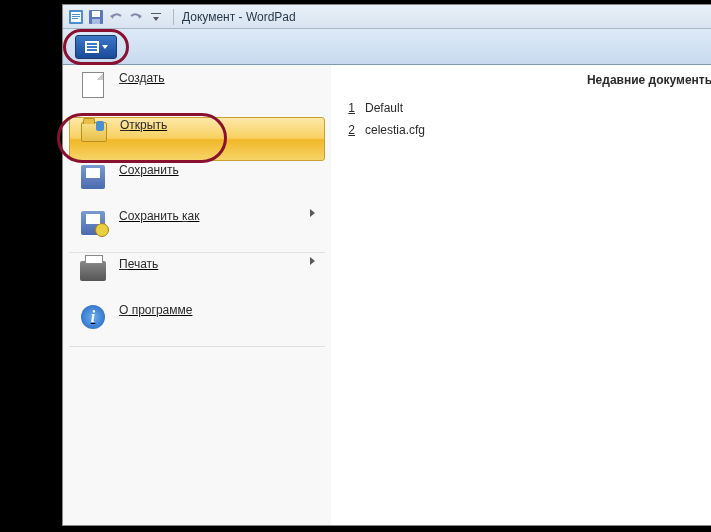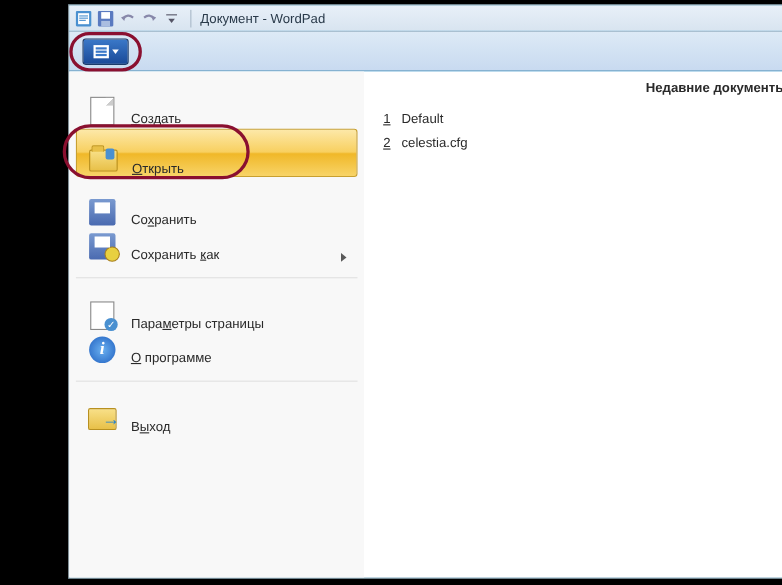--- a/index.html
+++ b/index.html
@@ -22,21 +22,21 @@
     .file-btn { width: 42px; height: 24px; background: linear-gradient(#3a78c8, #1a4a98); border: 1px solid #1a3a68; border-radius: 3px; display: flex; align-items: center; justify-content: center; gap: 3px; cursor: pointer; }
     .file-btn-icon { width: 14px; height: 12px; background: #fff; position: relative; }
     .file-btn-icon::before { content: ''; position: absolute; left: 2px; top: 2px; right: 2px; height: 2px; background: #3a78c8; box-shadow: 0 3px 0 #3a78c8, 0 6px 0 #3a78c8; }
     .file-btn-arrow { width: 0; height: 0; border-left: 3px solid transparent; border-right: 3px solid transparent; border-top: 4px solid #fff; }
     
     
     .menu-panel { position: absolute; top: 60px; left: 0; right: 0; bottom: 0; background: #fff; display: flex; }
     .menu-left { width: 268px; background: #f8f8f8; padding: 4px 0; }
     .menu-right { flex: 1; padding: 8px 14px; text-align: right; }
     
-    .menu-item { height: 44px; display: flex; align-items: flex-end; padding: 0 10px; gap: 12px; cursor: pointer; position: relative; margin: 2px 6px; }
+    .menu-item { height: 44px; display: flex; align-items: flex-start; padding: 0 10px; gap: 12px; cursor: pointer; position: relative; margin: 2px 6px; text-decoration: underline; }
     .menu-item-sep { border-bottom: 1px solid #e0e0e0; margin-bottom: 4px; padding-bottom: 14px; }
     .menu-item.highlighted { background: linear-gradient(#fce8a8, #f8d060 48%, #f0b828 52%, #f8d468); border: 1px solid #c8a030; border-radius: 3px; }
     .highlight-circle-2 { position: absolute; top: -4px; left: -6px; width: 170px; height: 50px; border: 3px solid #8a1030; border-radius: 25px; pointer-events: none; z-index: 10; }
     .menu-icon { width: 28px; height: 28px; display: flex; align-items: center; justify-content: center; flex-shrink: 0; }
     .menu-label { font-size: 12px; color: #2a2a2a; }
     .menu-label u { text-decoration: underline; }
     .menu-arrow { margin-left: auto; width: 0; height: 0; border-top: 4px solid transparent; border-bottom: 4px solid transparent; border-left: 5px solid #5a5a5a; }
     
     .recent-header { font-size: 12px; font-weight: bold; color: #2a2a2a; margin-bottom: 10px; }
     .recent-item { display: flex; gap: 10px; font-size: 12px; color: #2a2a2a; padding: 4px 0; cursor: pointer; }
@@ -145,42 +145,37 @@
       </div>
 
       <div class="menu-item menu-item-sep">
         <div class="menu-icon">
             <div class="ico-save ico-saveas"></div>
           </div>
         <div class="menu-label">Сохранить <u>к</u>ак</div>
         <div class="menu-arrow"></div>
       </div>
 
-
       <div class="menu-item">
         <div class="menu-icon">
-            <div class="ico-pagesetup"></div>
+            <div class="ico-print"></div>
           </div>
-        <div class="menu-label">Пара<u>м</u>етры страницы</div>
+        <div class="menu-label"><u>П</u>ечать</div>
+        <div class="menu-arrow"></div>
       </div>
+
 
 
       <div class="menu-item menu-item-sep">
         <div class="menu-icon">
             <div class="ico-info">i</div>
           </div>
         <div class="menu-label"><u>О</u> программе</div>
       </div>
 
-      <div class="menu-item">
-        <div class="menu-icon">
-            <div class="ico-exit"></div>
-          </div>
-        <div class="menu-label">В<u>ы</u>ход</div>
-      </div>
 
     </div>
 
     <div class="menu-right">
       <div class="recent-header">Недавние документы</div>
       <div class="recent-item">
         <span class="recent-num">1</span>
         <span>Default</span>
       </div>
       <div class="recent-item">

